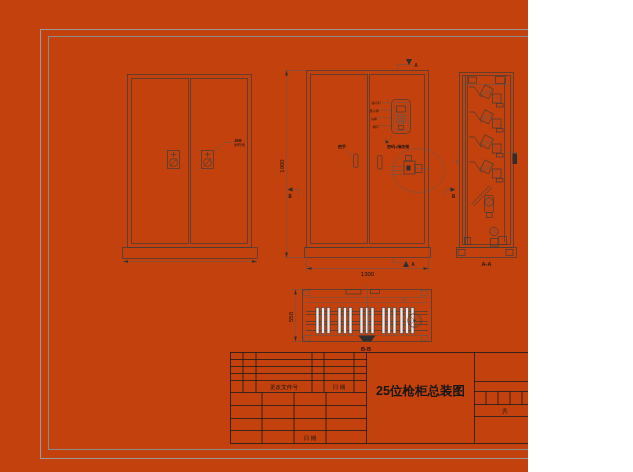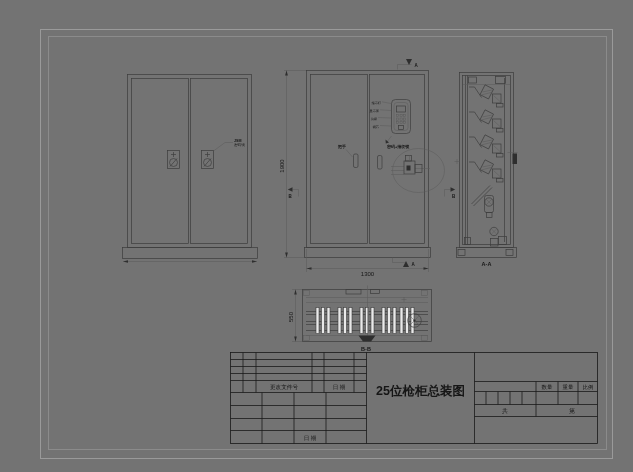--- a/index.html
+++ b/index.html
@@ -1,16 +1,16 @@
 <!DOCTYPE html>
 <html><head>
 <meta charset="utf-8">
 <style>
   html,body{margin:0;padding:0;background:#ffffff;}
-  .canvas{position:relative;width:633px;height:472px;background:#737373;overflow:hidden;
+  .canvas{position:relative;width:528px;height:472px;background:#c2410c;overflow:hidden;
           font-family:"Liberation Sans",sans-serif;}
   svg{position:absolute;left:0;top:0;}
   .gray{stroke:#9a9a9a;stroke-width:1;fill:none;}
   .gray2{stroke:#8b8b8b;stroke-width:1;fill:none;}
   .ln{stroke:#3d3d3d;stroke-width:.7;fill:none;}
   .thin{stroke:#5a5a5a;stroke-width:.5;fill:none;}
   .blk{stroke:#1a1a1a;stroke-width:.8;fill:none;}
   .fill{fill:#2e2e2e;stroke:none;}
   .bar{fill:#e9e9e9;stroke:#3d3d3d;stroke-width:.6;}
   text{fill:#161616;font-family:"Liberation Sans",sans-serif;}

